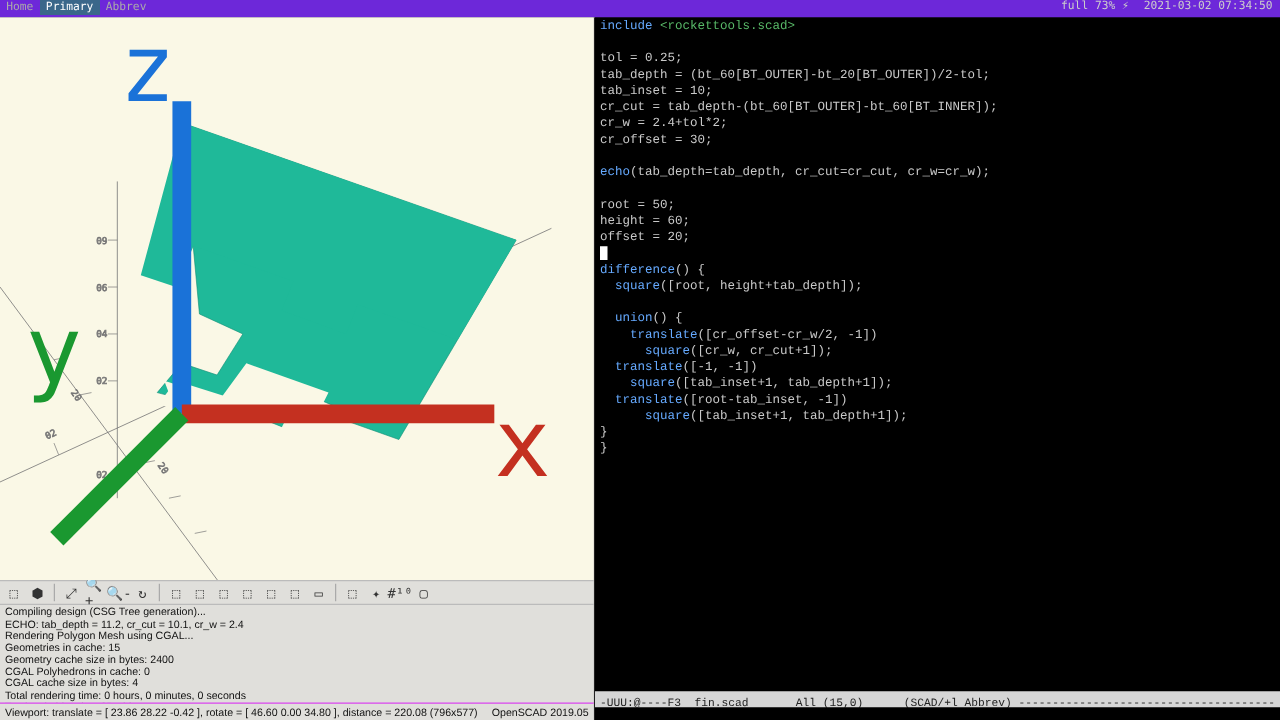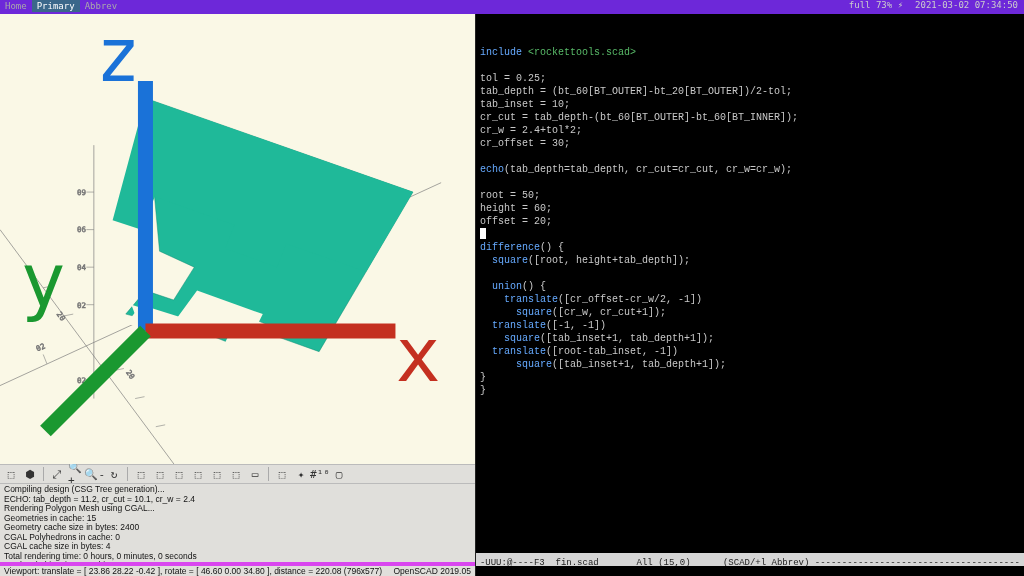--- a/index.html
+++ b/index.html
@@ -95,21 +95,21 @@
   padding: 1px 4px;
   font-family: sans-serif;
   font-size: 8.5px;
   line-height: 1.12;
   overflow: hidden;
   white-space: pre;
 }
 .statusbar {
   height: 14px;
   background: #e0dfdb;
-  border-top: 4px solid #d946ef;
+  border-top: 1px solid #d946ef;
   display: flex;
   justify-content: space-between;
   align-items: center;
   padding: 0 4px;
   font-family: sans-serif;
   font-size: 8.5px;
   color: #111;
 }
 .right {
   flex: 1;
@@ -118,21 +118,20 @@
   display: flex;
   flex-direction: column;
   font-family: "Courier New", monospace;
   font-size: 10px;
 }
 .editor {
   flex: 1;
   padding: 1px 4px;
   white-space: pre;
   line-height: 1.3;
-  margin-top: 31px;
 }
 .kw { color: #66aaff; }
 .str { color: #58b968; }
 .cursor-line { background: #fff; color: #000; display: inline-block; width: 6px; height: 11px; }
 .modeline {
   height: 13px;
   background: #d6d6d6;
   color: #222;
   padding: 4px 4px;
   font-size: 9px;

